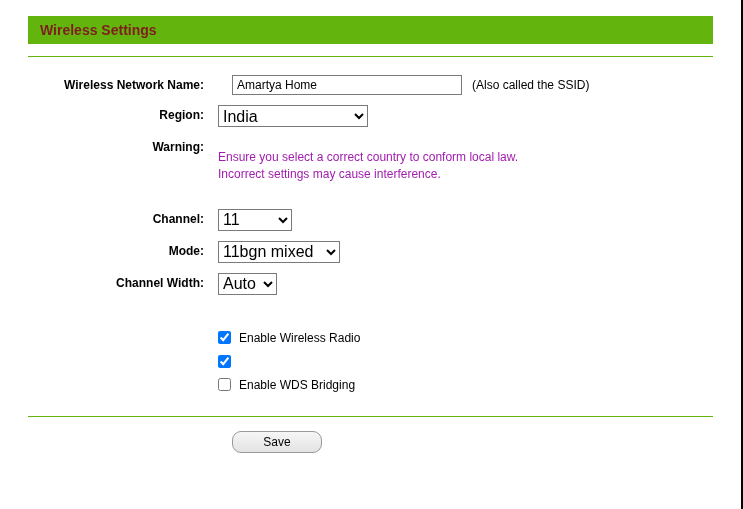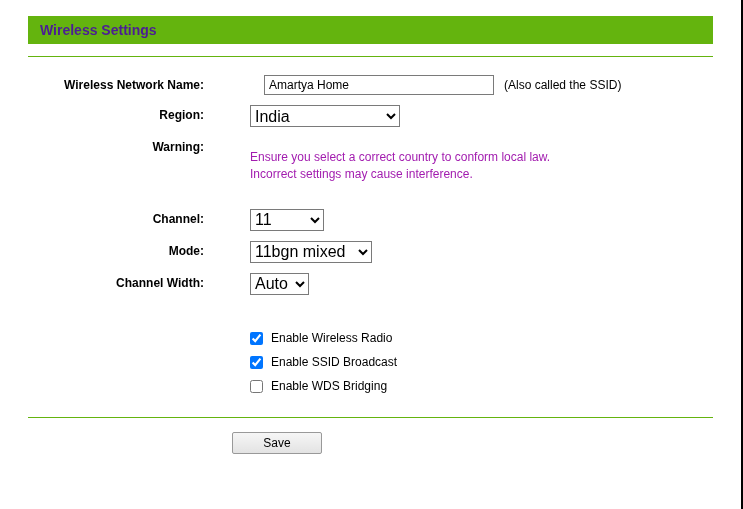--- a/index.html
+++ b/index.html
@@ -11,41 +11,40 @@
     background: #fff;
   }
   .outer {
     width: 743px;
     height: 509px;
     border-right: 2px solid #000;
     padding: 16px 28px 0 28px;
   }
   .header-bar {
     background: #64b40e;
-    color: #4c1d95;
+    color: #7f1d1d;
     font-weight: bold;
     font-size: 14px;
     padding: 6px 12px;
     margin-bottom: 12px;
   }
   hr.sep {
     border: none;
     border-top: 1px solid #64b40e;
     margin: 0 0 18px 0;
   }
   hr.sep2 {
     border: none;
     border-top: 1px solid #64b40e;
     margin: 14px 0 14px 0;
   }
   .row {
     display: flex;
     align-items: flex-start;
     margin-bottom: 10px;
-    gap: 32px;
   }
   .row .label {
     width: 190px;
     text-align: right;
     font-weight: bold;
     padding-right: 14px;
     padding-top: 3px;
     color: #000;
   }
   .row .control {
@@ -73,37 +72,37 @@
     color: #000;
     text-align: center;
   }
   .warning-text {
     color: #a21caf;
     line-height: 1.4;
     margin-top: 12px;
   }
   .cb-row {
     display: flex;
-    align-items: flex-end;
+    align-items: flex-start;
     margin-bottom: 10px;
   }
   .cb-row input[type="checkbox"] {
     margin: 0 8px 0 0;
   }
   .save-wrap {
     padding-left: 204px;
   }
   button.save {
     font-family: Arial, Helvetica, sans-serif;
     font-size: 12px;
     width: 90px;
     height: 22px;
     background: linear-gradient(#f6f6f6,#e3e3e3);
     border: 1px solid #999;
-    border-radius: 2px;
+    border-radius: 9px;
     cursor: pointer;
   }
   .spacer { height: 26px; }
 </style>
 </head>
 <body>
 
 <div class="outer">
 
   <div class="header-bar">Wireless Settings</div>
@@ -170,21 +169,20 @@
 
   <div class="row" style="margin-bottom:0;">
     <div class="label"></div>
     <div class="control" style="display:block;">
       <div class="cb-row">
         <input type="checkbox" id="cb-radio" checked="" style="">
         <label for="cb-radio">Enable Wireless Radio</label>
       </div>
       <div class="cb-row">
         <input type="checkbox" id="cb-ssid" checked="" style="">
-        <label for="cb-ssid">Enable SSID Broadcast</label>
       </div>
       <div class="cb-row">
         <input type="checkbox" id="cb-wds" style="">
         <label for="cb-wds">Enable WDS Bridging</label>
       </div>
     </div>
   </div>
 
   <hr class="sep2">
 

